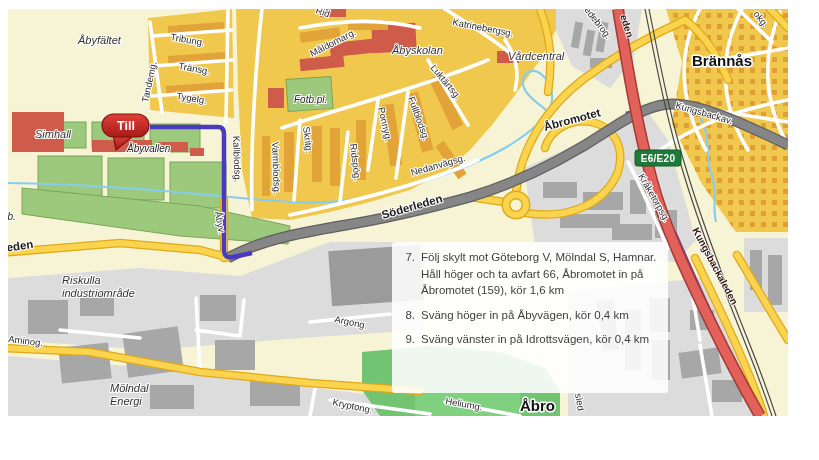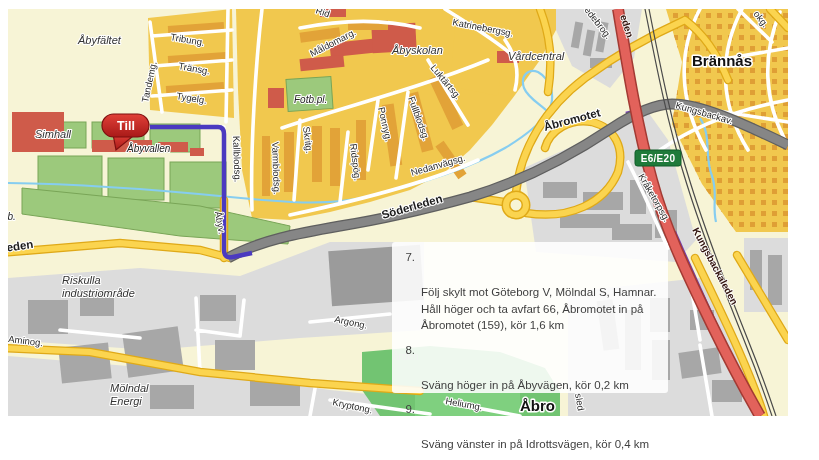--- a/index.html
+++ b/index.html
@@ -13,21 +13,21 @@
   .district{font-weight:bold;font-size:15px;fill:#111;stroke-width:3px;}
   .road{font-weight:bold;font-size:11.5px;fill:#1c1c1c;}
   .road-red{font-weight:bold;font-size:10px;fill:#33150f;stroke-width:1.6px;}
   .frag{fill:#9a9a9a;stroke:none;font-size:10px;}
   .marker-txt{font-weight:bold;font-size:12.5px;fill:#fff;stroke:none;}
   .badge-txt{font-weight:bold;font-size:10px;fill:#fff;stroke:none;letter-spacing:.3px;}
   .panel{position:absolute;left:392px;top:242px;width:276px;height:151px;background:rgba(255,255,255,0.88);
          border-radius:3px;box-sizing:border-box;padding:7px 8px 6px 8px;color:#3f3f3f;font-size:11.5px;line-height:16.5px;}
   .step{display:flex;margin-bottom:8px;}
   .step .num{width:15px;flex:0 0 15px;text-align:right;margin-right:6px;}
-  .step .txt{flex:1;margin-top:35px;}
+  .step .txt{flex:1;}
 </style>
 </head>
 <body>
 
 <div id="map-wrap">
 <svg width="819" height="460" viewBox="0 0 819 460">
   <defs>
     <clipPath id="mapclip">
           <rect x="8" y="9" width="780" height="407"></rect>
         </clipPath>
@@ -252,19 +252,19 @@
 </svg>
 </div>
 
 <div class="panel" id="directions-panel">
     <div class="step">
       <span class="num">7.</span>
       <span class="txt">Följ skylt mot Göteborg V, Mölndal S, Hamnar. Håll höger och ta avfart 66, Åbromotet in på Åbromotet (159), kör 1,6 km</span>
     </div>
     <div class="step">
       <span class="num">8.</span>
-      <span class="txt">Sväng höger in på Åbyvägen, kör 0,2 km</span>
+      <span class="txt">Sväng höger in på Åbyvägen, kör 0,4 km</span>
     </div>
     <div class="step">
       <span class="num">9.</span>
       <span class="txt">Sväng vänster in på Idrottsvägen, kör 0,4 km</span>
     </div>
   </div>
 
 </body></html>

